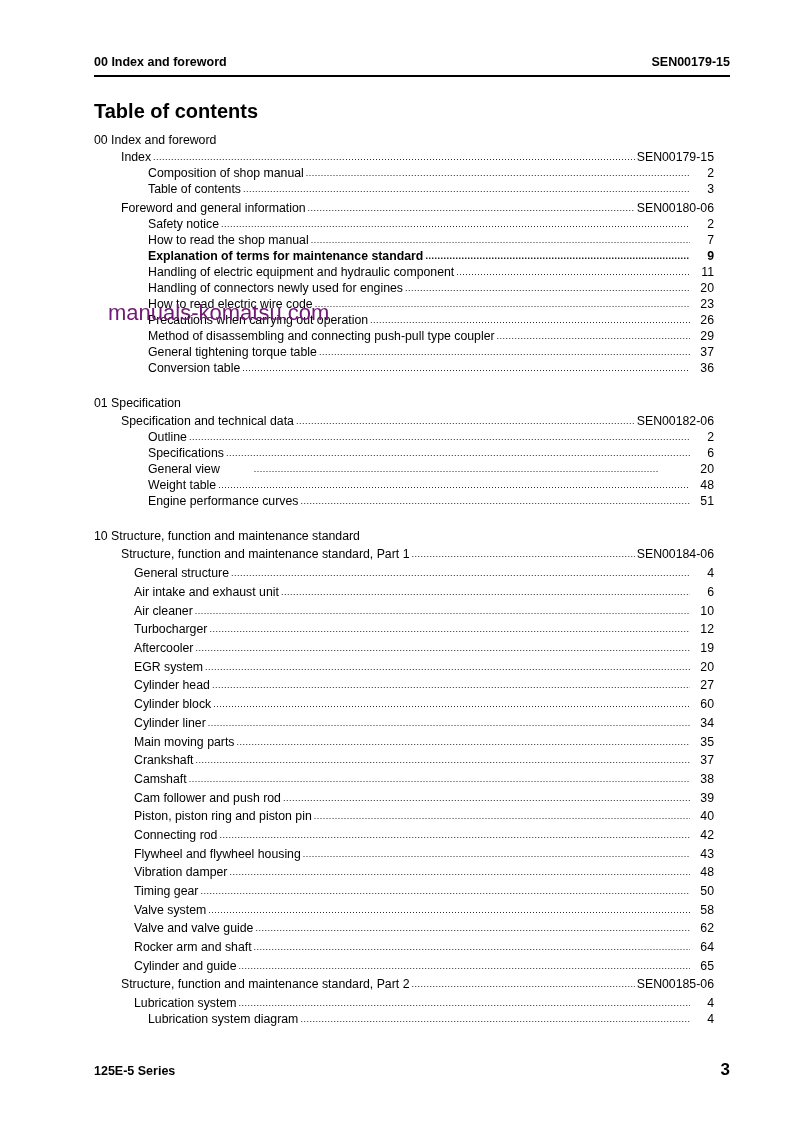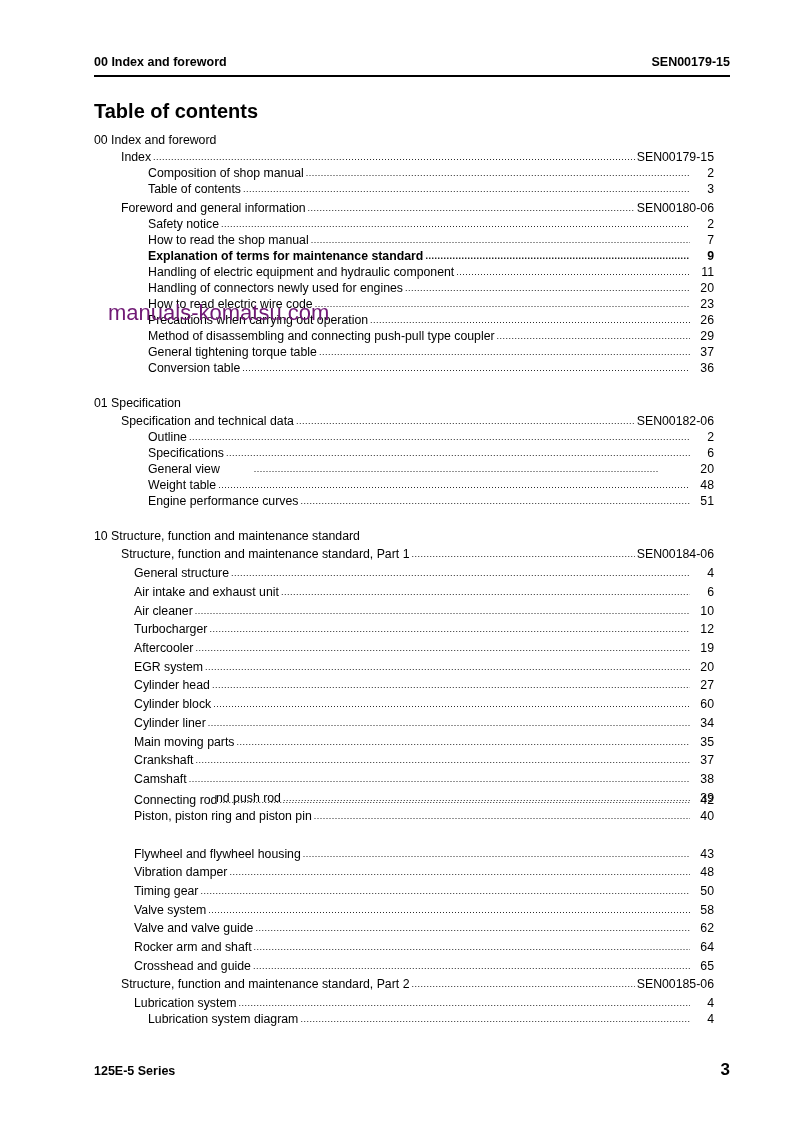--- a/index.html
+++ b/index.html
@@ -213,21 +213,21 @@
     <div class="row" style="top: 790px; padding-left: 40px;">
       <span class="lbl">Cam follower and push rod</span>
       <span class="dots"></span>
       <span class="pg">39</span>
     </div>
     <div class="row" style="top: 808px; padding-left: 40px;">
       <span class="lbl">Piston, piston ring and piston pin</span>
       <span class="dots"></span>
       <span class="pg">40</span>
     </div>
-    <div class="row" style="top: 792px; padding-left: 40px;">
+    <div class="row" style="top: 827px; padding-left: 40px;">
       <span class="lbl">Connecting rod</span>
       <span class="dots"></span>
       <span class="pg">42</span>
     </div>
     <div class="row" style="top: 846px; padding-left: 40px;">
       <span class="lbl">Flywheel and flywheel housing</span>
       <span class="dots"></span>
       <span class="pg">43</span>
     </div>
     <div class="row" style="top: 864px; padding-left: 40px;">
@@ -249,21 +249,21 @@
       <span class="lbl">Valve and valve guide</span>
       <span class="dots"></span>
       <span class="pg">62</span>
     </div>
     <div class="row" style="top: 939px; padding-left: 40px;">
       <span class="lbl">Rocker arm and shaft</span>
       <span class="dots"></span>
       <span class="pg">64</span>
     </div>
     <div class="row" style="top: 958px; padding-left: 40px;">
-      <span class="lbl">Crosshead and guide</span>
+      <span class="lbl">Cylinder and guide</span>
       <span class="dots"></span>
       <span class="pg">65</span>
     </div>
     <div class="row" style="top: 976px; padding-left: 27px;">
       <span class="lbl">Structure, function and maintenance standard, Part 2</span>
       <span class="dots"></span>
       <span class="pg">SEN00185-06</span>
     </div>
     <div class="row" style="top: 995px; padding-left: 40px;">
       <span class="lbl">Lubrication system</span>

